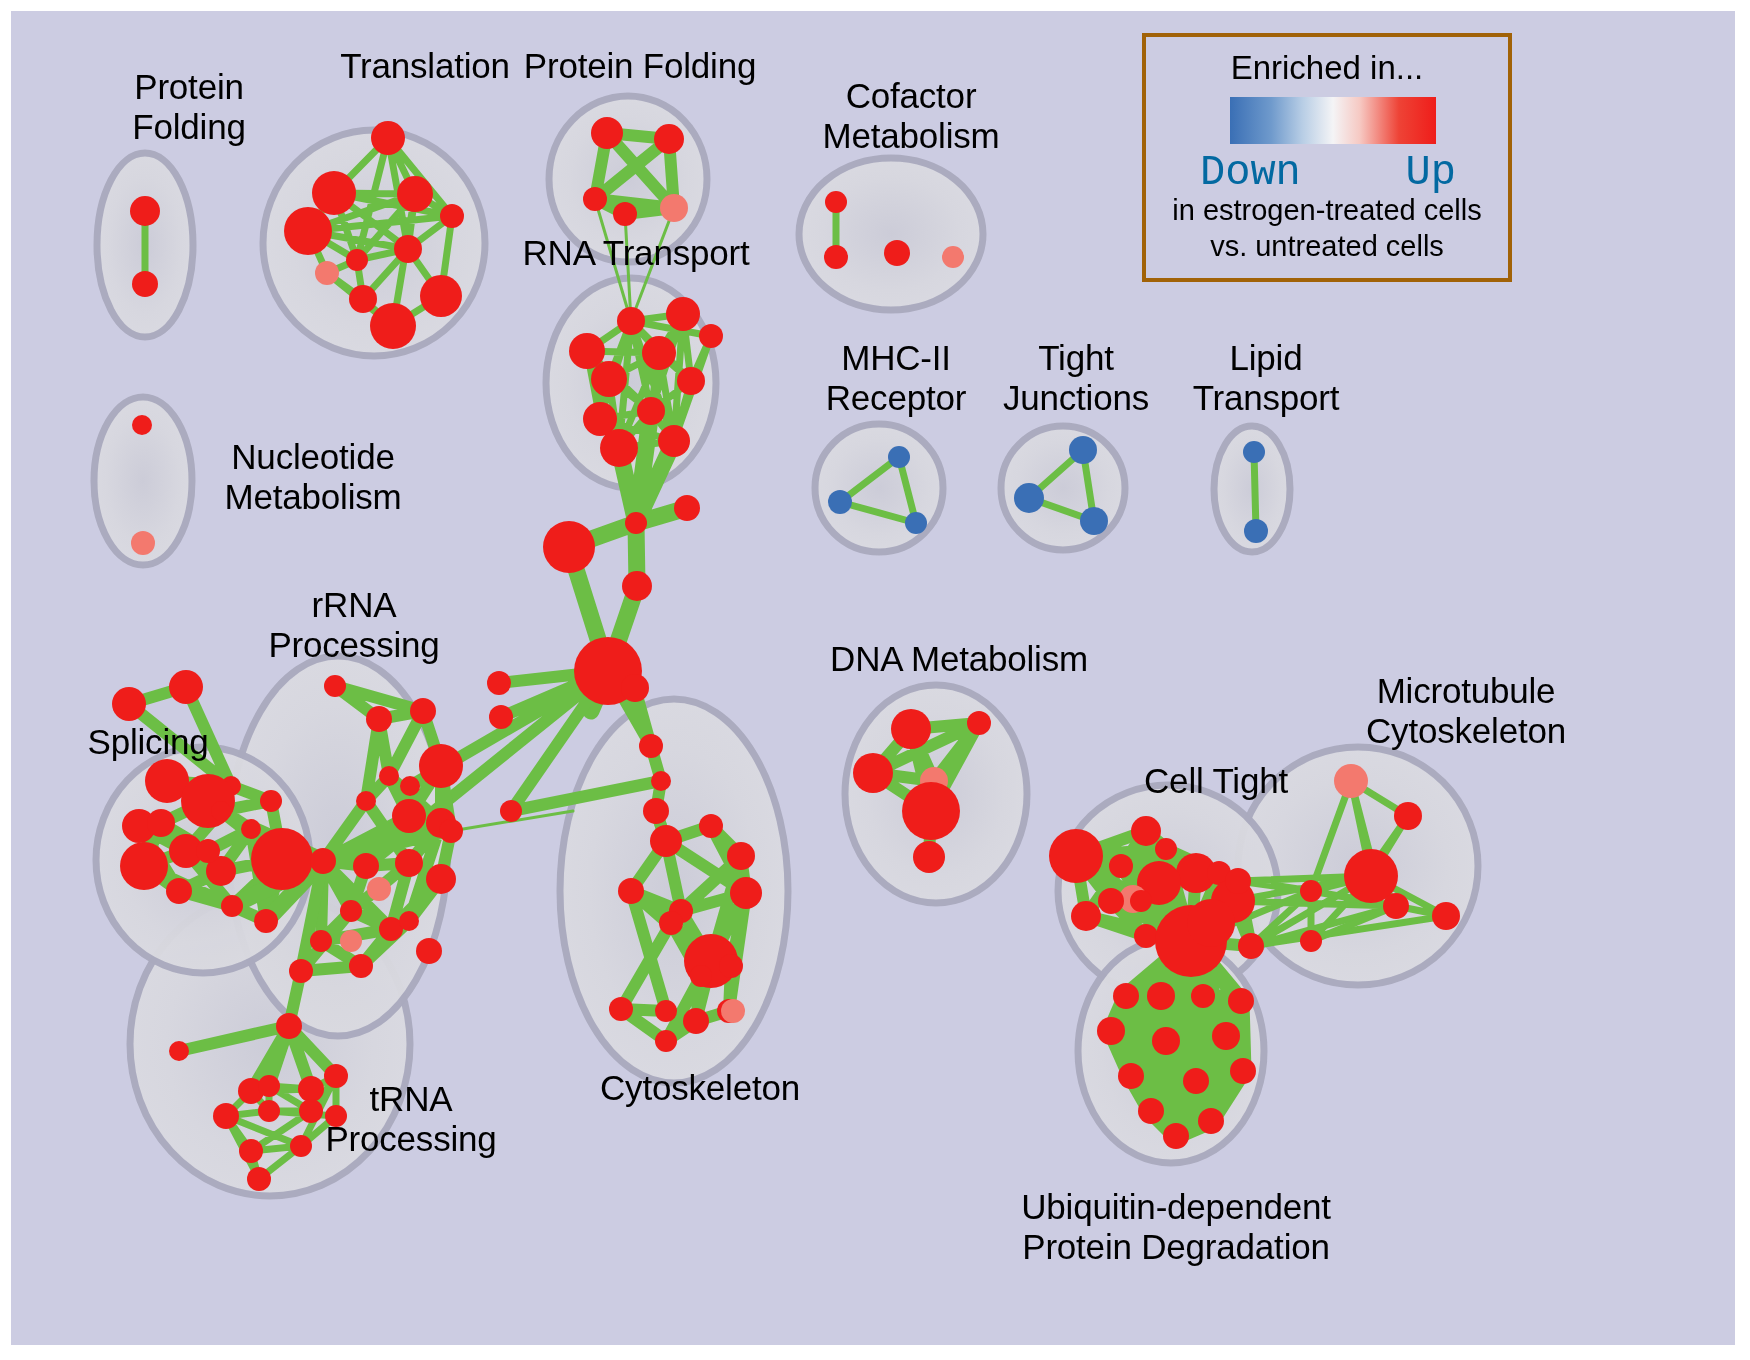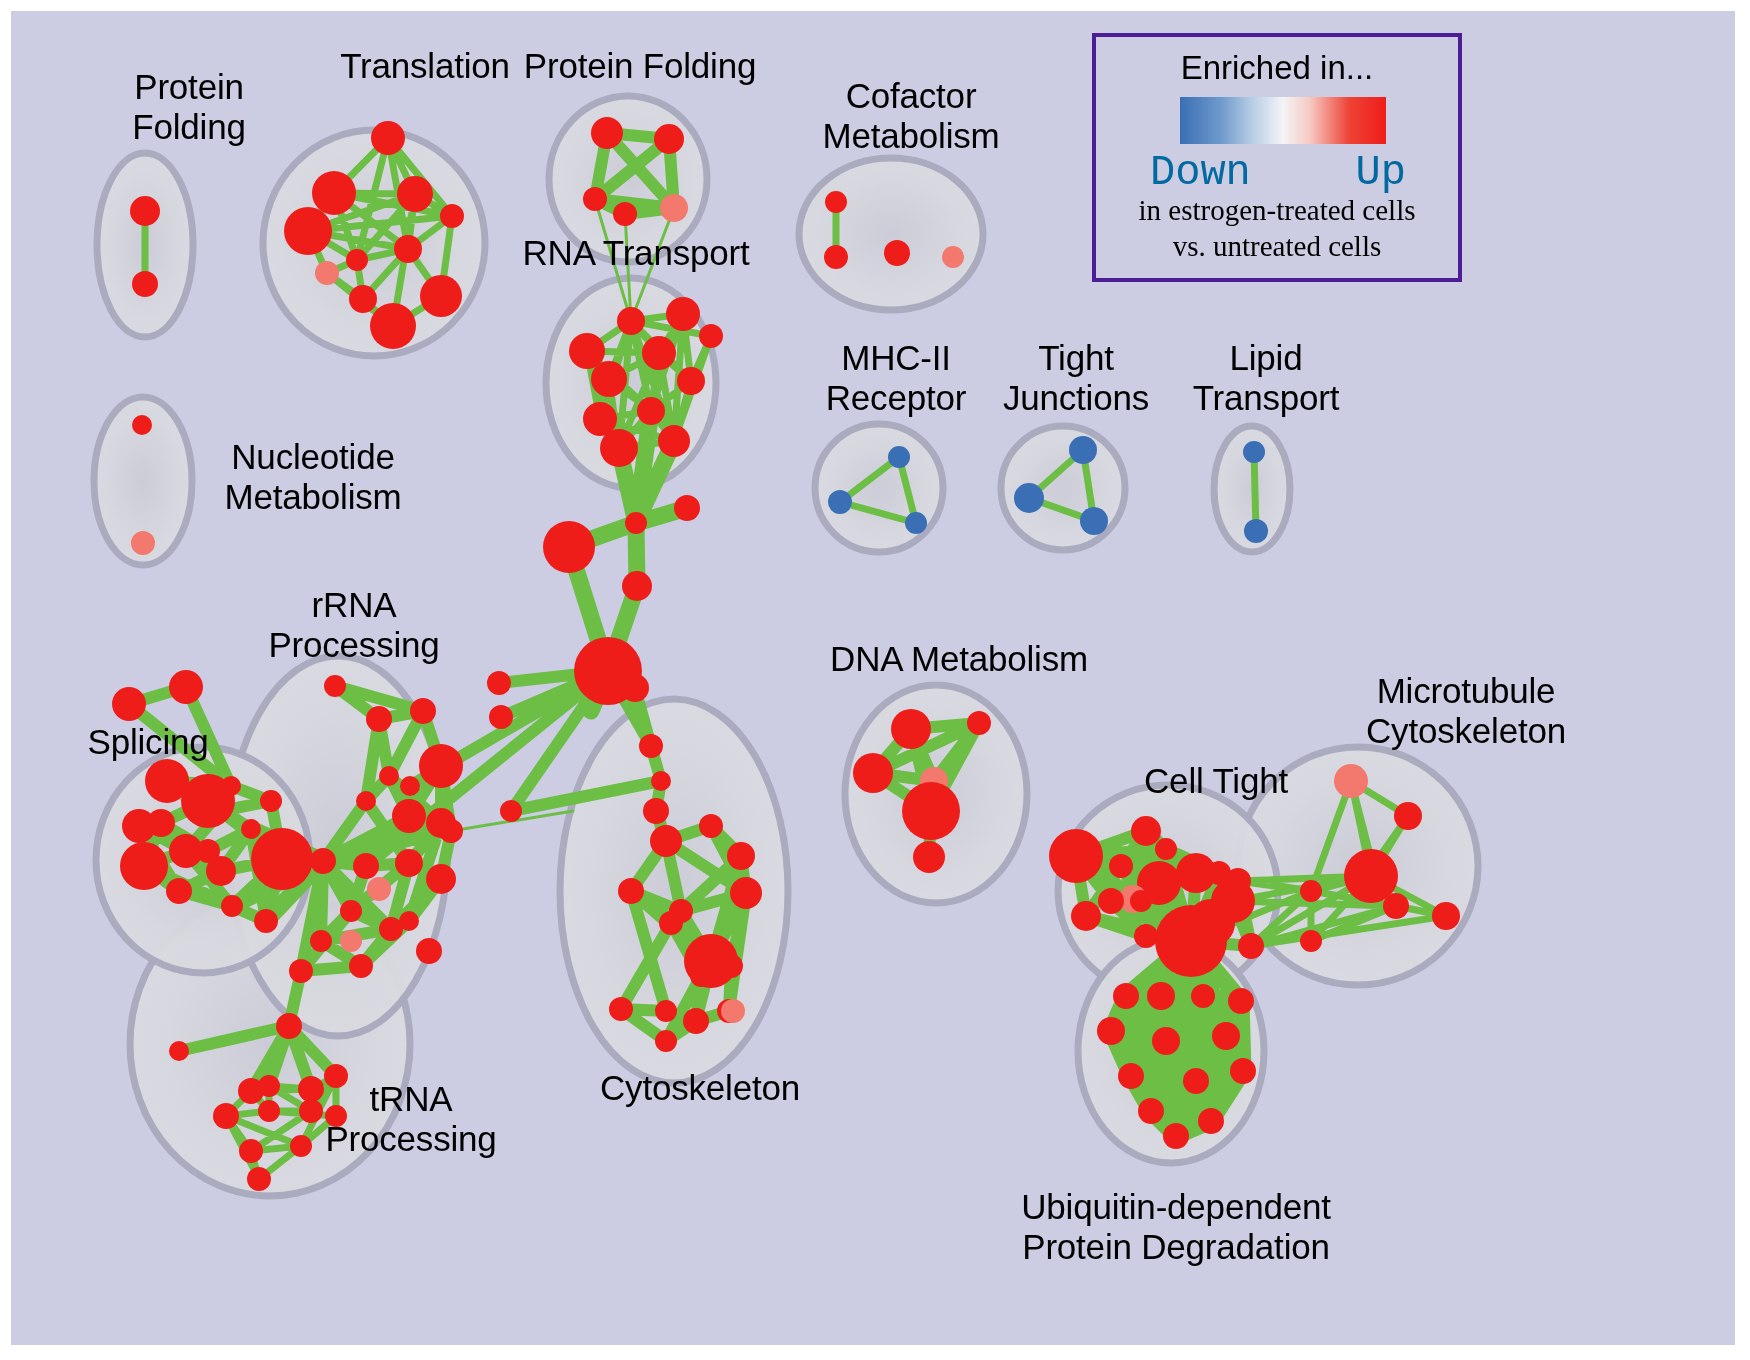--- a/index.html
+++ b/index.html
@@ -7,41 +7,41 @@
   body{font-family:"Liberation Sans",sans-serif;}
   #stage{position:relative;width:1750px;height:1360px;background:#ffffff;overflow:hidden;}
   #panel{position:absolute;left:11px;top:11px;width:1724px;height:1334px;background:#ccccE2;}
   #net{position:absolute;left:0;top:0;width:1724px;height:1334px;}
   .cluster-label{
     position:absolute;color:#000;font-family:"Liberation Sans",sans-serif;
     font-size:35px;line-height:40px;font-weight:400;text-align:center;
     white-space:pre-line;letter-spacing:-0.2px;
   }
   #legend{
-    position:absolute;left:1081px;top:22px;width:370px;height:249px;
-    background:#ccccE2;border:4px solid #4c1d95;box-sizing:border-box;
+    position:absolute;left:1131px;top:22px;width:370px;height:249px;
+    background:#ccccE2;border:4px solid #a16207;box-sizing:border-box;
   }
   #legend-title{
     position:absolute;left:0;top:12px;width:100%;text-align:center;
     font-size:33px;color:#000;font-family:"Liberation Sans",sans-serif;
   }
   #legend-bar{
     position:absolute;left:84px;top:60px;width:206px;height:47px;
     background:linear-gradient(to right,#3a6fb5 0%,#6f9acc 20%,#b7cde5 35%,#f4f4f6 50%,#f6c9c3 63%,#ee4336 82%,#ef1d1a 100%);
   }
   .legend-end{
     position:absolute;top:112px;font-size:42px;color:#0369a1;
     font-family:Liberation Mono, monospace;
   }
   #legend-down{left:54px;}
   #legend-up{right:52px;}
   #legend-sub{
     position:absolute;left:0;top:155px;width:100%;text-align:center;
     font-size:29px;line-height:36px;color:#000;white-space:pre-line;
-    font-family:Liberation Serif, serif;
+    font-family:Liberation Sans, sans-serif;
   }
 </style>
 </head>
 <body>
 
 <div id="stage">
   <div id="panel">
 
     <svg id="net" viewBox="0 0 1724 1334" aria-label="enrichment network">
       <defs>

